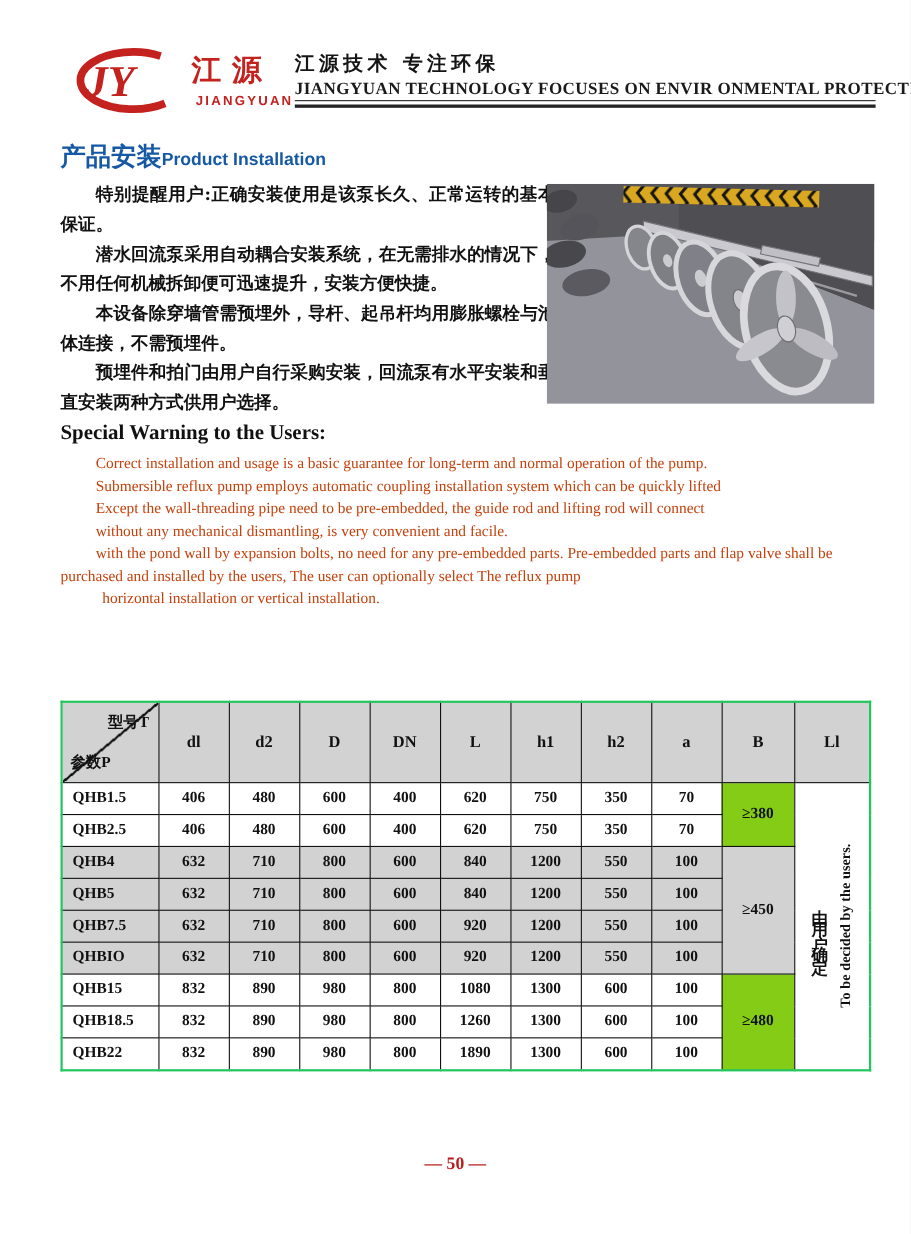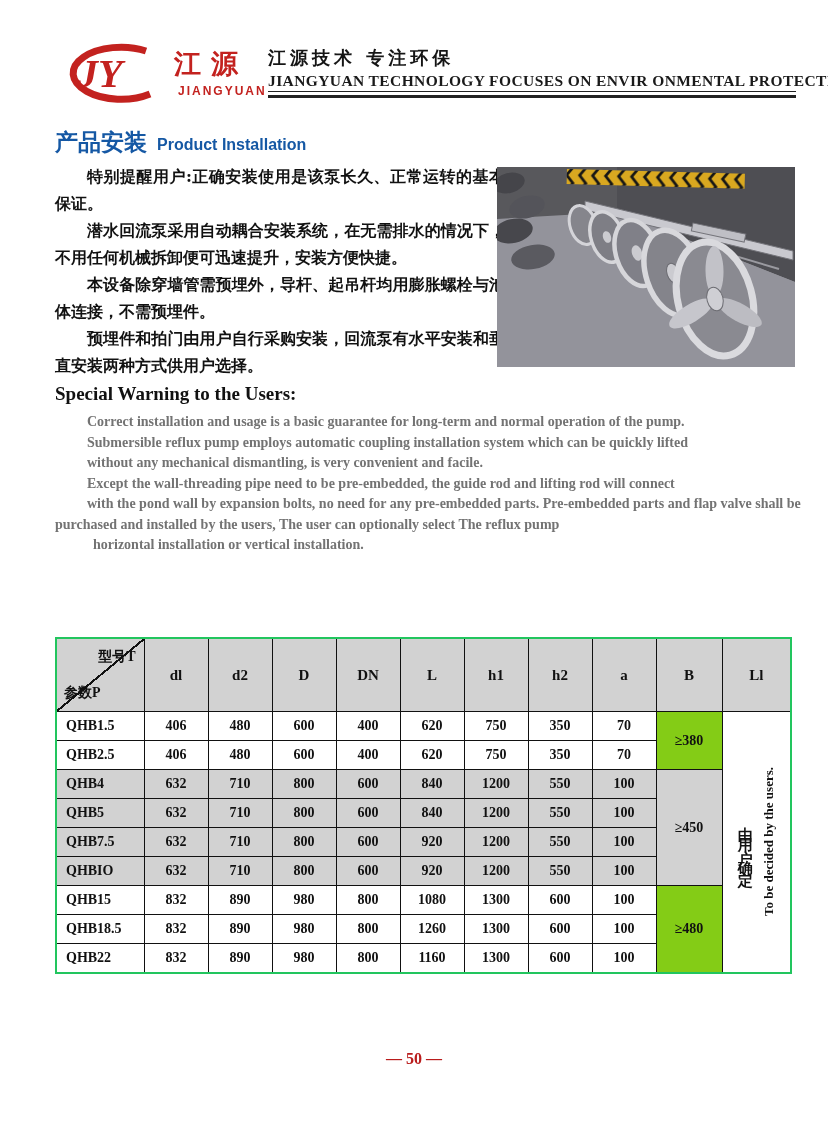--- a/index.html
+++ b/index.html
@@ -17,36 +17,36 @@
               color:#151515;letter-spacing:4px;font-family:"DejaVu Serif",serif;}
   .tagline-en{position:absolute;left:268px;top:72px;font-size:15.5px;font-weight:bold;
               color:#1a1a1a;letter-spacing:.4px;white-space:nowrap;}
   .rule-thin{position:absolute;left:268px;top:91px;width:528px;height:0;border-top:1.5px solid #222;}
   .rule-thick{position:absolute;left:268px;top:95px;width:528px;height:3px;background:#222;}
 
   
   .sec-title{position:absolute;left:55px;white-space:nowrap;}
   .sec-title .cn{font-size:23px;font-weight:bold;color:#1558a4;
                  font-family:"DejaVu Sans","Liberation Sans",sans-serif;}
-  .sec-title .en{font-size:16px;font-weight:bold;color:#1558a4;margin-left:10px;
+  .sec-title .en{font-size:16px;font-weight:bold;color:#1558a4;
                  font-family:"Liberation Sans","DejaVu Sans",sans-serif;}
   #sec1{top:127px;} #sec2{top:592px;}
 
   
   .cn-block{position:absolute;left:55px;top:163px;width:450px;}
   .cn-para{margin:0;text-indent:2em;font-size:16px;line-height:27px;font-weight:bold;
            color:#111;text-align:justify;font-family:"DejaVu Serif",serif;}
 
   
   .photo{position:absolute;left:497px;top:167px;width:298px;height:200px;overflow:hidden;}
 
   
   .warning{position:absolute;left:55px;top:383px;width:748px;}
   .warn-title{font-size:19px;font-weight:bold;color:#111;margin:0 0 7px 0;}
-  .warn-line{font-size:14px;font-weight:bold;color:#737373;line-height:20.5px;white-space:nowrap;}
+  .warn-line{font-size:14px;font-weight:normal;color:#c2410c;line-height:20.5px;white-space:nowrap;}
   .warn-line.indent-0{padding-left:0;}
   .warn-line.indent-1{padding-left:32px;}
   .warn-line.indent-2{padding-left:38px;}
 
   
   .dim-table{position:absolute;left:55px;top:637px;border-collapse:collapse;
              table-layout:fixed;width:735px;border:2px solid #22c55e;}
   .dim-table th,.dim-table td{border:1.5px solid #111;padding:0;color:#111;
              font-family:"Liberation Serif","DejaVu Serif",serif;}
   .dim-table th{height:72px;background:#d2d2d2;font-size:15px;font-weight:bold;text-align:center;}
@@ -143,22 +143,22 @@
       </g>
       <rect x="196" y="56" width="54" height="8" fill="#bfbfc5" stroke="#74747a" stroke-width="1" transform="rotate(12 196 56)"></rect>
     </svg>
   </div>
 
   <div class="warning">
     <div class="warn-title">Special Warning to the Users:</div>
     <div>
         <div class="warn-line indent-1">Correct installation and usage is a basic guarantee for long-term and normal operation of the pump.</div>
         <div class="warn-line indent-1">Submersible reflux pump employs automatic coupling installation system which can be quickly lifted</div>
+        <div class="warn-line indent-1">Except the wall-threading pipe need to be pre-embedded, the guide rod and lifting rod will connect</div>
         <div class="warn-line indent-1">without any mechanical dismantling, is very convenient and facile.</div>
-        <div class="warn-line indent-1">Except the wall-threading pipe need to be pre-embedded, the guide rod and lifting rod will connect</div>
         <div class="warn-line indent-1">with the pond wall by expansion bolts, no need for any pre-embedded parts. Pre-embedded parts and flap valve shall be</div>
         <div class="warn-line indent-0">purchased and installed by the users, The user can optionally select The reflux pump</div>
         <div class="warn-line indent-2">horizontal installation or vertical installation.</div>
       </div>
   </div>
 
 
   <table class="dim-table">
     <colgroup>
       <col style="width:88px">
@@ -288,21 +288,21 @@
           <td>1300</td>
           <td>600</td>
           <td>100</td>
         </tr>
         <tr>
           <td class="model">QHB22</td>
           <td>832</td>
           <td>890</td>
           <td>980</td>
           <td>800</td>
-          <td>1160</td>
+          <td>1890</td>
           <td>1300</td>
           <td>600</td>
           <td>100</td>
         </tr>
       </tbody>
   </table>
 
   <div class="page-num">— 50 —</div>
 
 </div>

